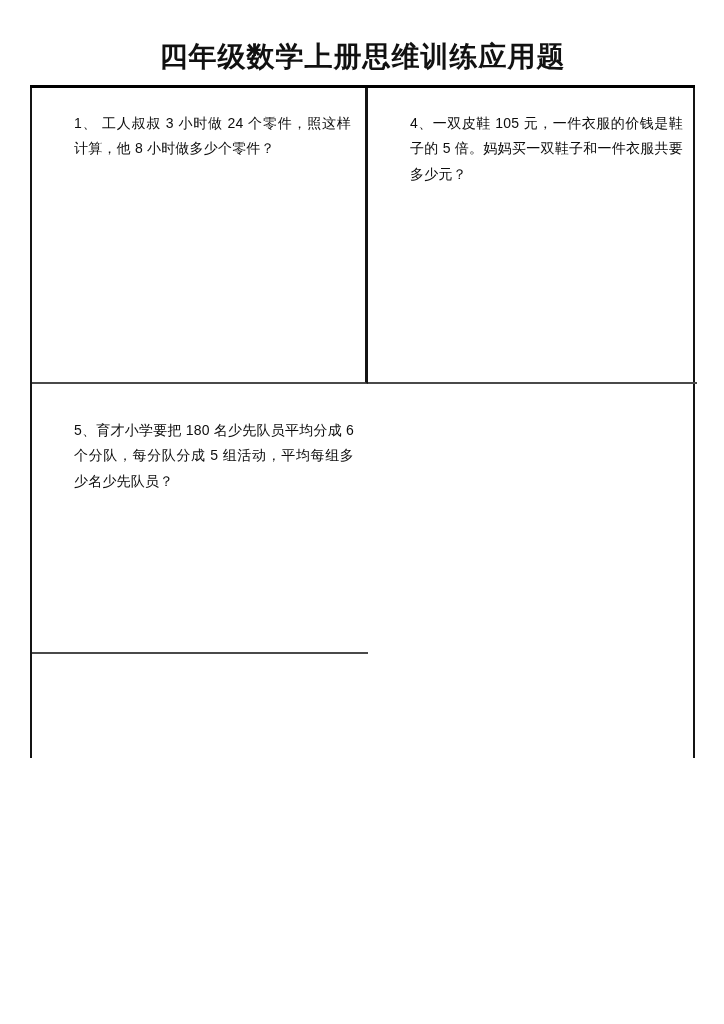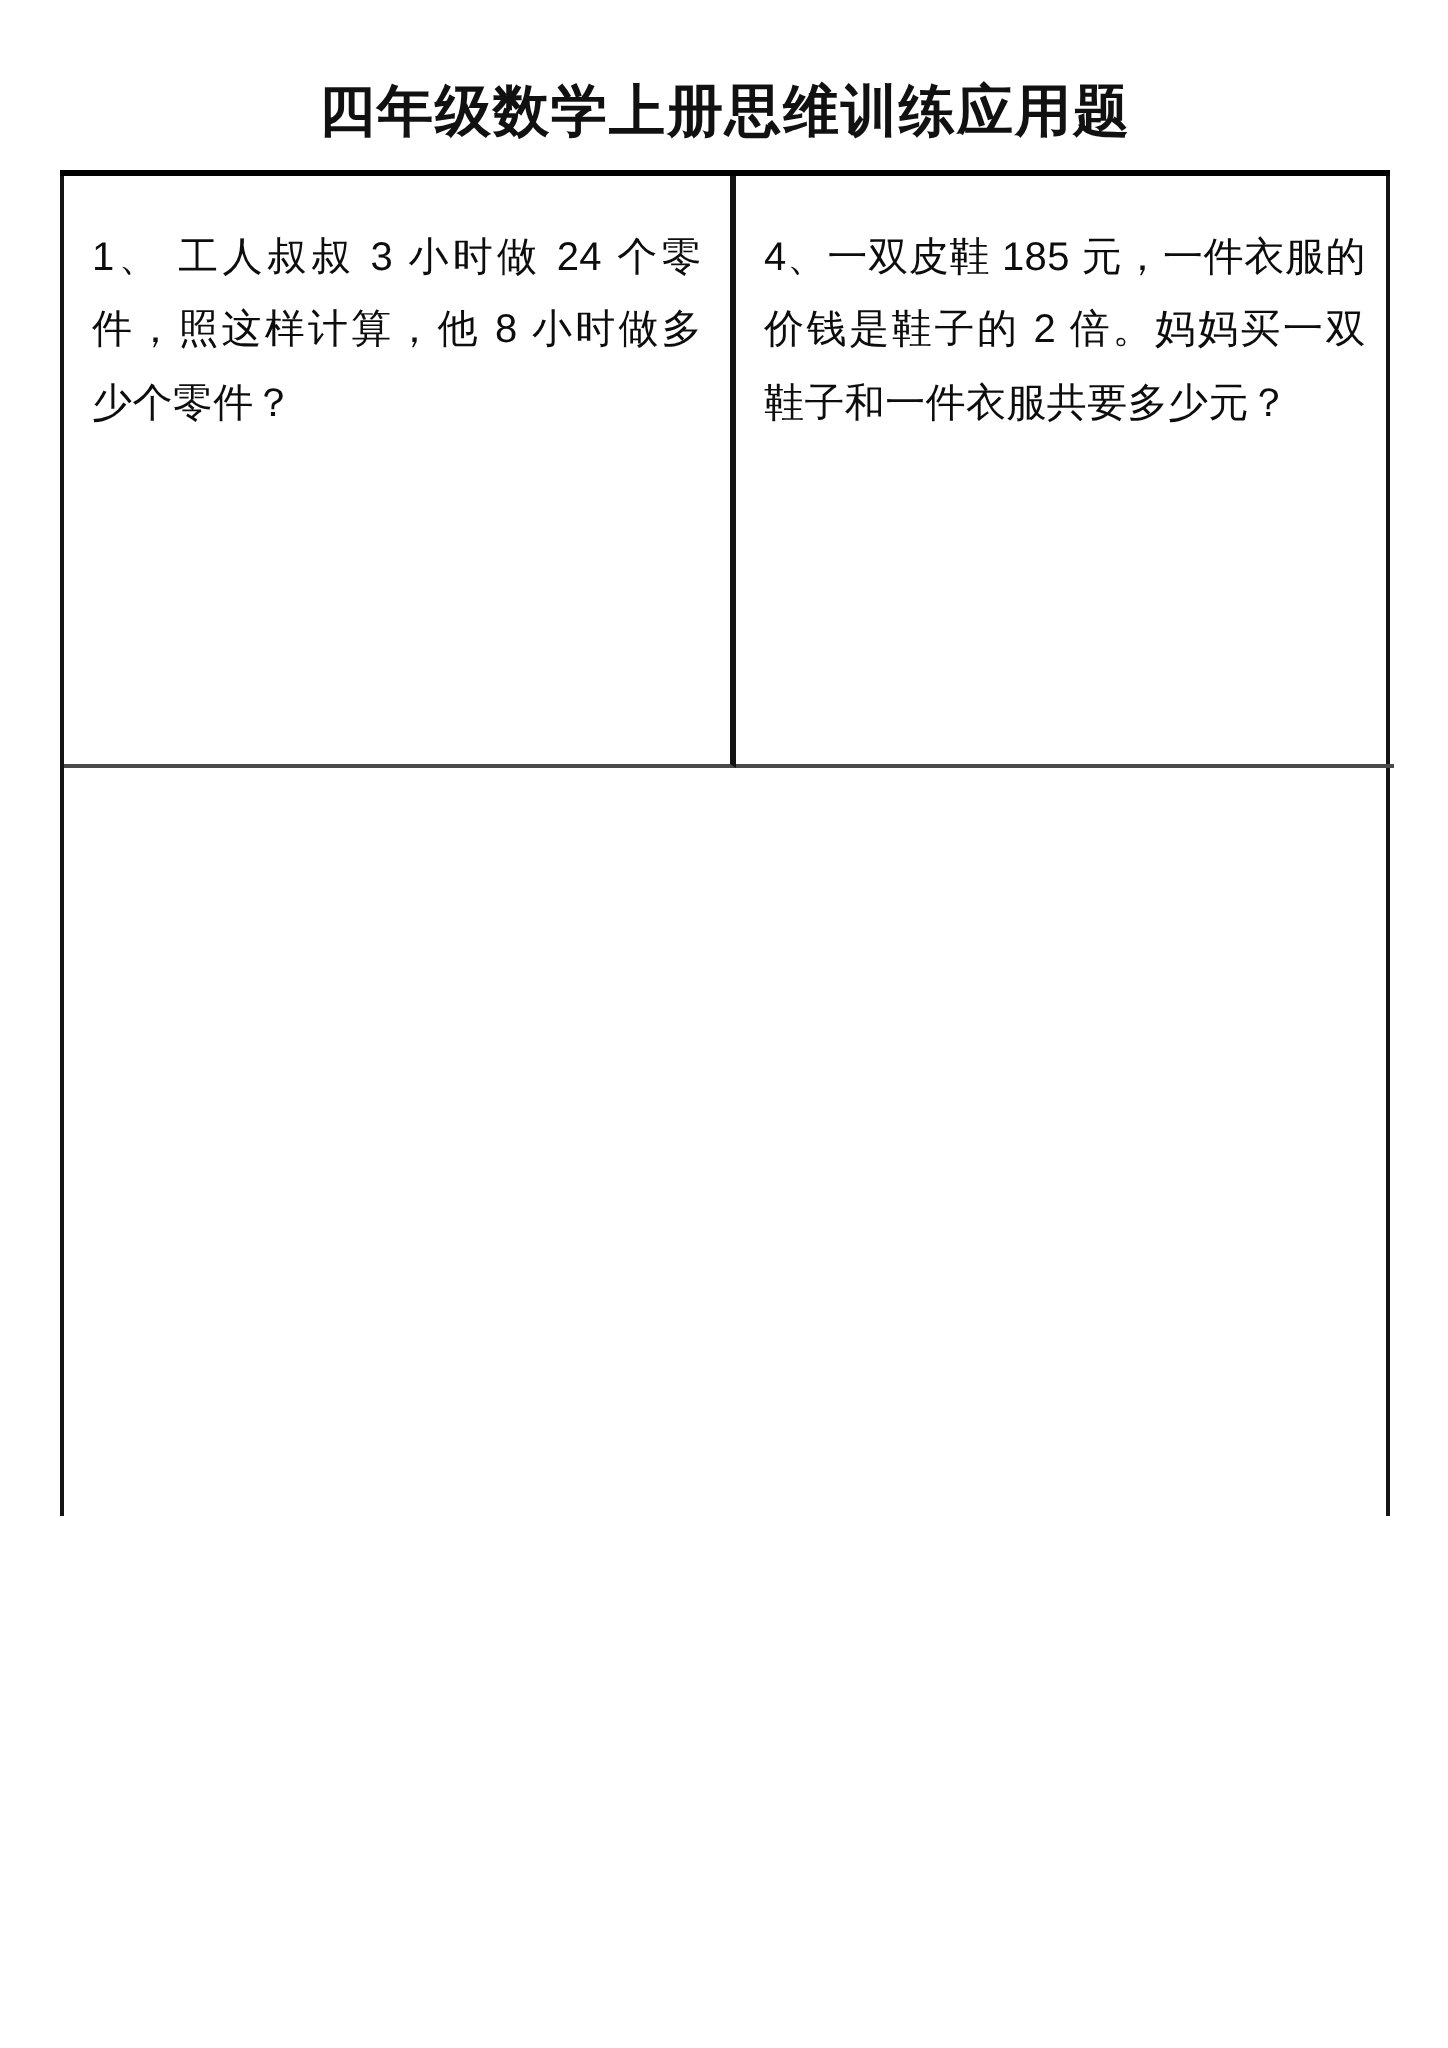--- a/index.html
+++ b/index.html
@@ -73,28 +73,29 @@
   .cell.col-left {
     border-right: 3px solid #141414;
   }
   
   .cell.row-1, .cell.row-2 {
     border-bottom: 2px solid #4a4a4a;
   }
 
   .qtext {
     font-family: "Liberation Sans", "DejaVu Sans", sans-serif;
-    font-size: 20px;
+    font-size: 14px;
     line-height: 1.82;
     letter-spacing: 0.2px;
     text-align: justify;
     text-justify: inter-ideograph;
     color: #0d0d0d;
     white-space: pre-wrap;
     word-break: break-word;
+    margin-left: 28px;
   }
 
   
   .pad-top-sm { padding-top: 11px; }
   .pad-top-md { padding-top: 22px; }
   .pad-top-lg { padding-top: 30px; }
   .pad-top-xl { padding-top: 38px; }
 </style>
 </head>
 <body>
@@ -105,21 +106,24 @@
     <div class="doc-title">四年级数学上册思维训练应用题</div>
   </div>
 
   <div class="grid">
 
     <div class="cell col-left row-1">
       <div class="qtext pad-top-sm">1、 工人叔叔 3 小时做 24 个零件，照这样计算，他 8 小时做多少个零件？</div>
     </div>
 
     <div class="cell col-right row-1">
-      <div class="qtext pad-top-sm">4、一双皮鞋 185 元，一件衣服的价钱是鞋子的 2 倍。妈妈买一双鞋子和一件衣服共要多少元？</div>
+      <div class="qtext pad-top-sm">4、一双皮鞋 105 元，一件衣服的价钱是鞋子的 5 倍。妈妈买一双鞋子和一件衣服共要多少元？</div>
     </div>
 
 
+    <div class="cell col-right row-2">
+      <div class="qtext pad-top-md">5、育才小学要把 180 名少先队员平均分成 6 个分队，每分队分成 5 组活动，平均每组多少名少先队员？</div>
+    </div>
 
 
 
   </div>
 </div>
 
 </body></html>

